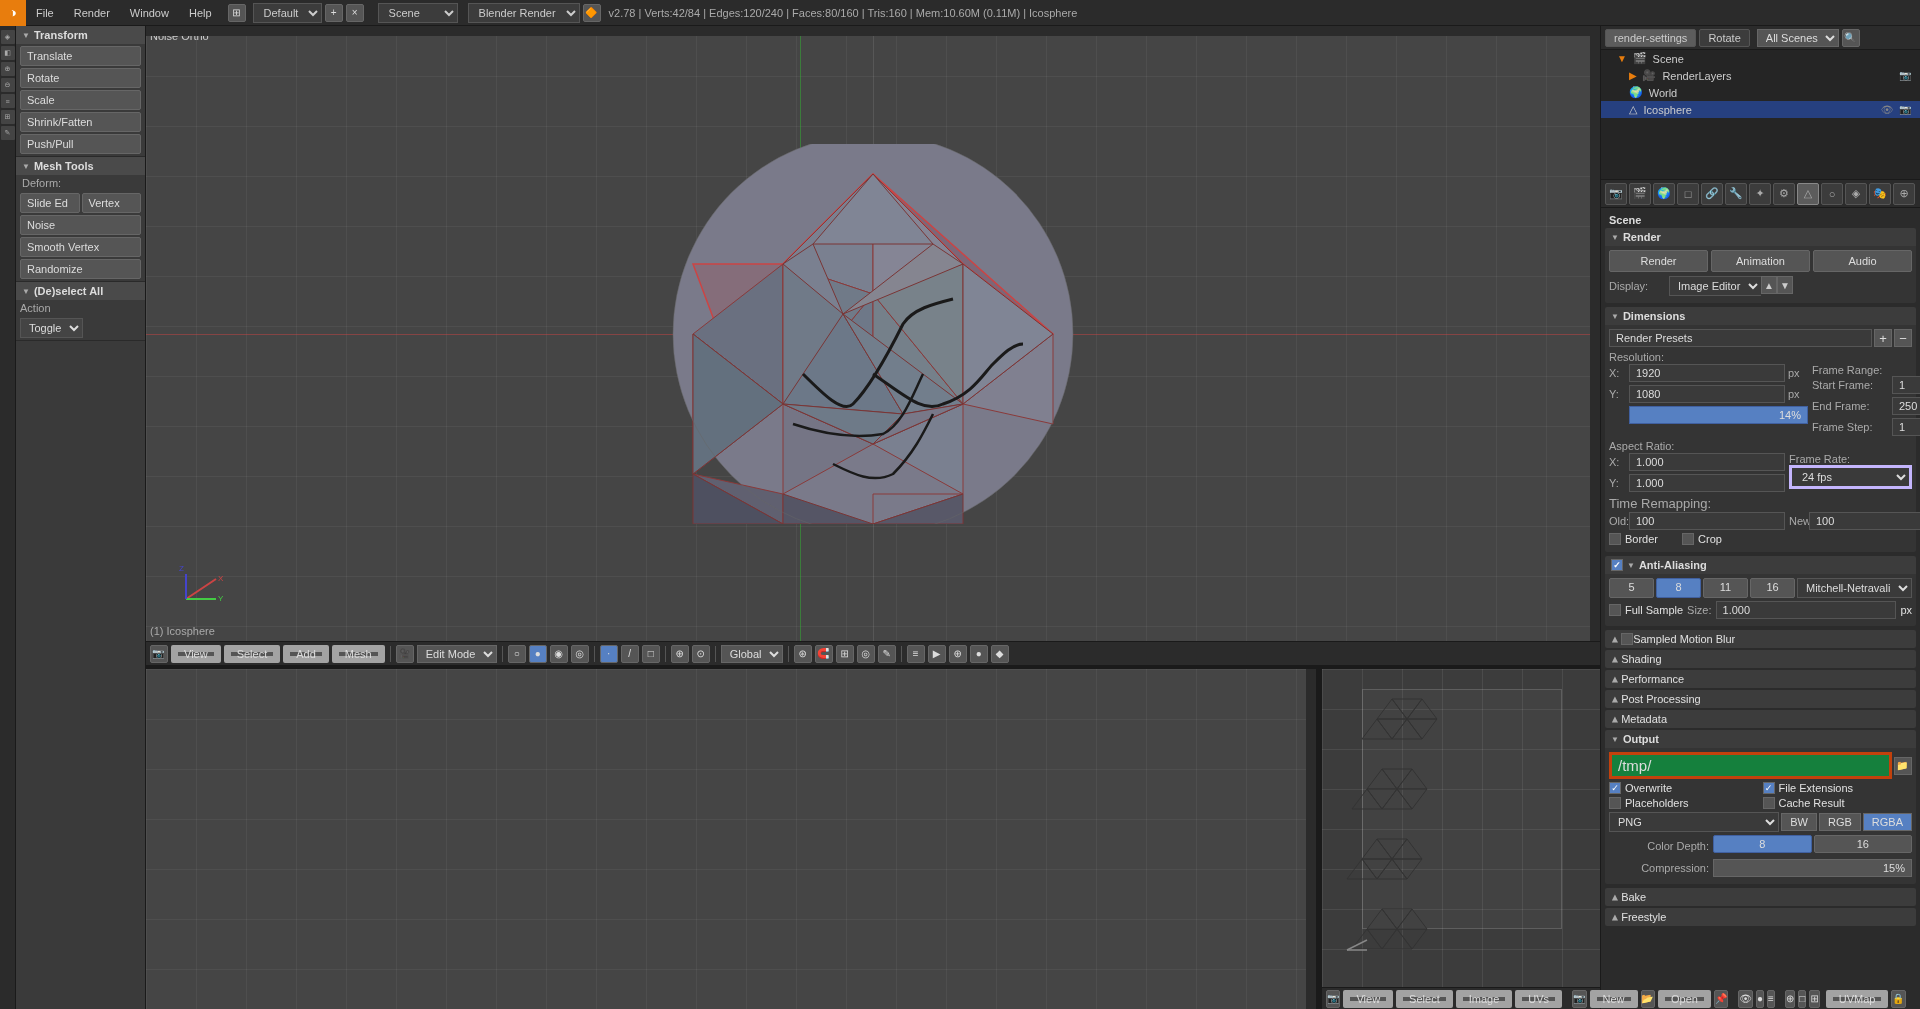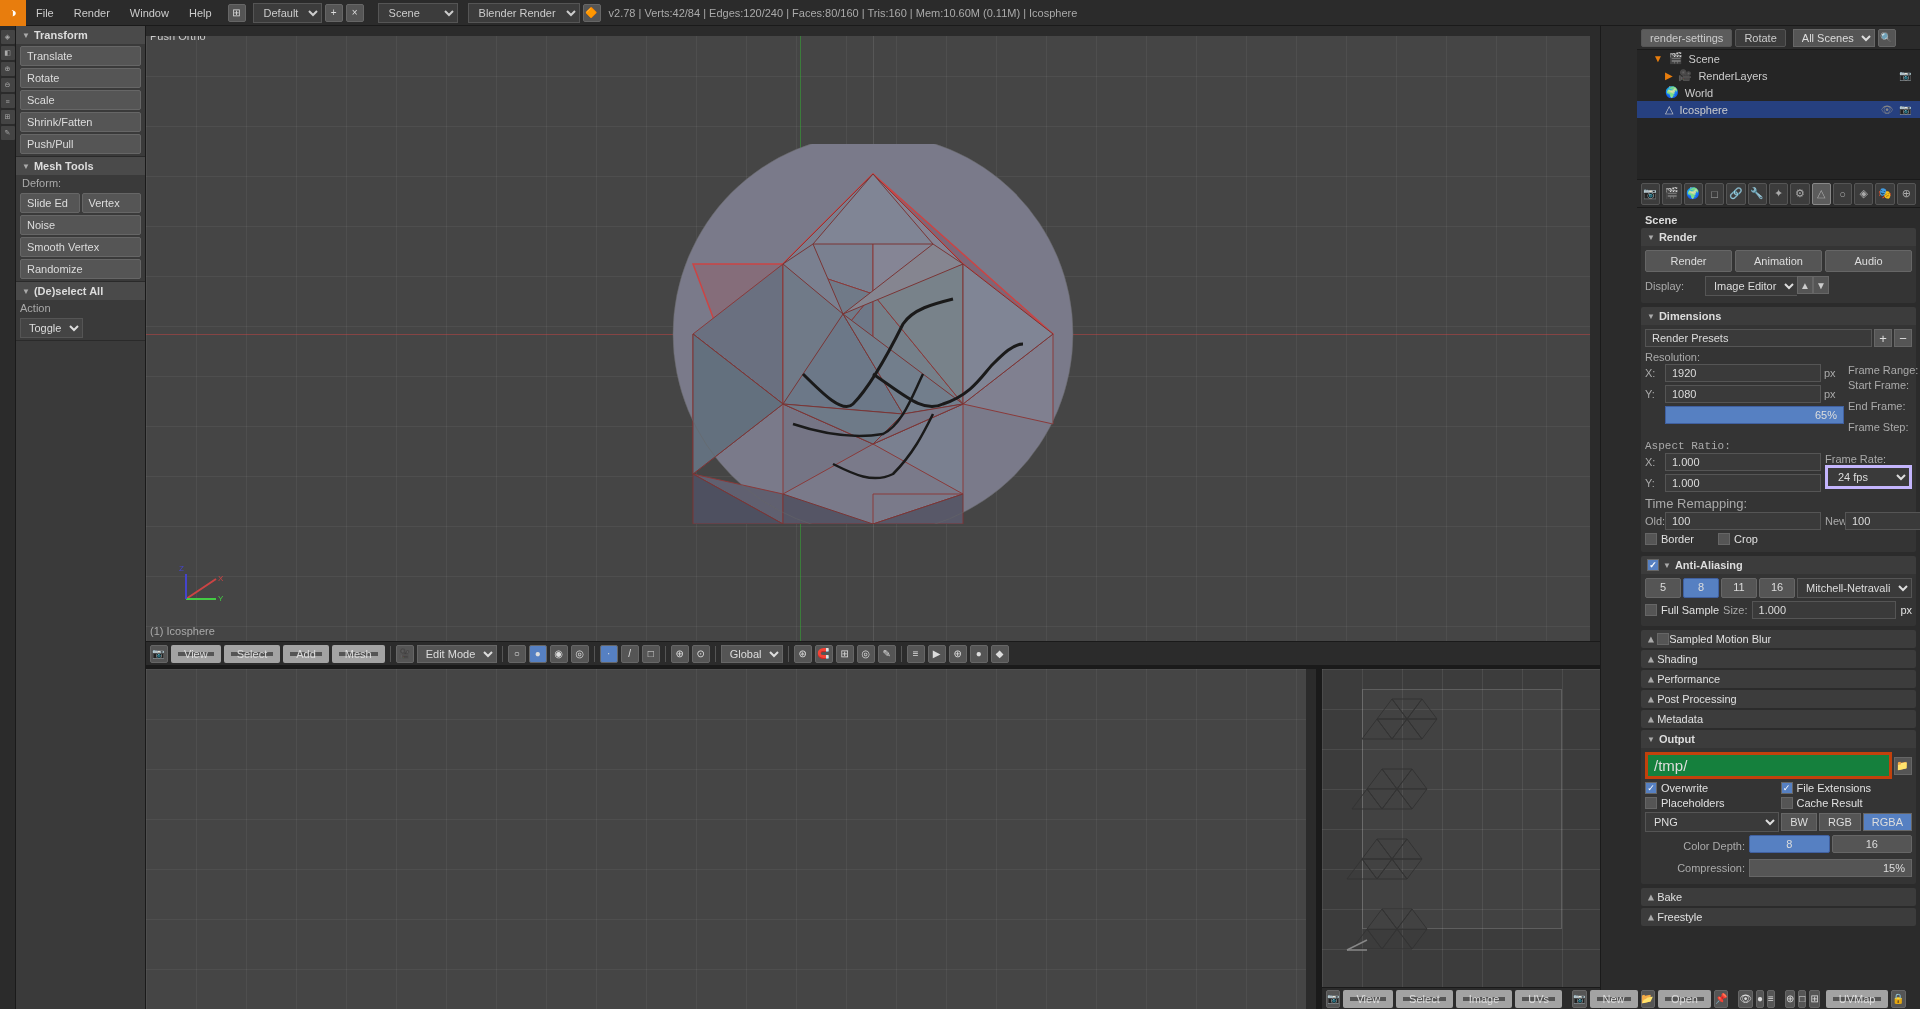--- a/index.html
+++ b/index.html
@@ -278,21 +278,20 @@
 
     
     .right-panel {
       width: 320px;
       background: #2b2b2b;
       border-left: 1px solid #1a1a1a;
       display: flex;
       flex-direction: column;
       overflow: hidden;
       flex-shrink: 0;
-      padding-left: 36px;
     }
 
     
     .right-panel-header {
       height: 24px;
       background: #2b2b2b;
       border-bottom: 1px solid #1a1a1a;
       display: flex;
       align-items: center;
       padding: 0 4px;
@@ -885,21 +884,21 @@
           <polygon points="150,330 240,380 150,380" fill="#4e5060" stroke="#7a3535" stroke-width="1"></polygon>
 
           <path d="M 330,230 C 360,250 380,270 400,260 C 430,250 440,230 450,220 C 460,210 470,200 480,200" fill="none" stroke="#1a1a1a" stroke-width="3"></path>
           <path d="M 260,230 C 280,250 300,270 310,260 C 330,240 350,200 360,180 C 370,165 390,160 410,155" fill="none" stroke="#1a1a1a" stroke-width="3"></path>
           <path d="M 250,280 C 280,290 310,295 340,290 C 360,280 370,250 380,230" fill="none" stroke="#1a1a1a" stroke-width="2.5"></path>
           <path d="M 290,320 C 310,330 330,340 350,330 C 370,310 380,290 390,270" fill="none" stroke="#1a1a1a" stroke-width="2.5"></path>
 
           <ellipse cx="330" cy="190" rx="200" ry="200" fill="none" stroke="#666" stroke-width="0.5"></ellipse>
         </svg>
 
-        <div class="viewport-header">Push Ortho</div>
+        <div class="viewport-header">Noise Ortho</div>
 
         <div class="viewport-bottom-label">(1) Icosphere</div>
 
         <div style="position:absolute;bottom:30px;left:30px;">
           <svg width="50" height="50">
             <line x1="10" y1="40" x2="40" y2="20" stroke="#cc4444" stroke-width="2"></line>
             <line x1="10" y1="40" x2="40" y2="40" stroke="#44cc44" stroke-width="2"></line>
             <line x1="10" y1="40" x2="10" y2="15" stroke="#4444cc" stroke-width="2"></line>
             <text x="42" y="22" fill="#cc4444" font-size="8">X</text>
             <text x="42" y="42" fill="#44cc44" font-size="8">Y</text>
@@ -1143,42 +1142,42 @@
                 <input class="res-field" type="text" value="1920" style="">
                 <span class="res-unit">px</span>
               </div>
               <div class="res-row">
                 <span class="res-label">Y:</span>
                 <input class="res-field" type="text" value="1080" style="">
                 <span class="res-unit">px</span>
               </div>
               <div class="res-row">
                 <span class="res-label"></span>
-                <div class="res-percent">65%</div>
+                <div class="res-percent">14%</div>
               </div>
             </div>
             <div>
 
               <div style="color:#aaa;font-size:11px;">Frame Range:</div>
               <div class="res-row">
                 <span style="color:#aaa;font-size:11px;width:80px;">Start Frame:</span>
                 <input class="res-field" type="text" value="1" style="">
               </div>
               <div class="res-row">
                 <span style="color:#aaa;font-size:11px;width:80px;">End Frame:</span>
                 <input class="res-field" type="text" value="250" style="">
               </div>
               <div class="res-row">
                 <span style="color:#aaa;font-size:11px;width:80px;">Frame Step:</span>
                 <input class="res-field" type="text" value="1" style="">
               </div>
             </div>
           </div>
 
-          <div style="color:#aaa;font-size:11px;padding:1px 0;font-family:Liberation Mono, monospace;">Aspect Ratio:</div>
+          <div style="color:#aaa;font-size:11px;padding:1px 0;">Aspect Ratio:</div>
           <div class="two-col">
             <div>
               <div class="res-row">
                 <span class="res-label">X:</span>
                 <input class="res-field" type="text" value="1.000" style="">
               </div>
               <div class="res-row">
                 <span class="res-label">Y:</span>
                 <input class="res-field" type="text" value="1.000" style="">
               </div>

